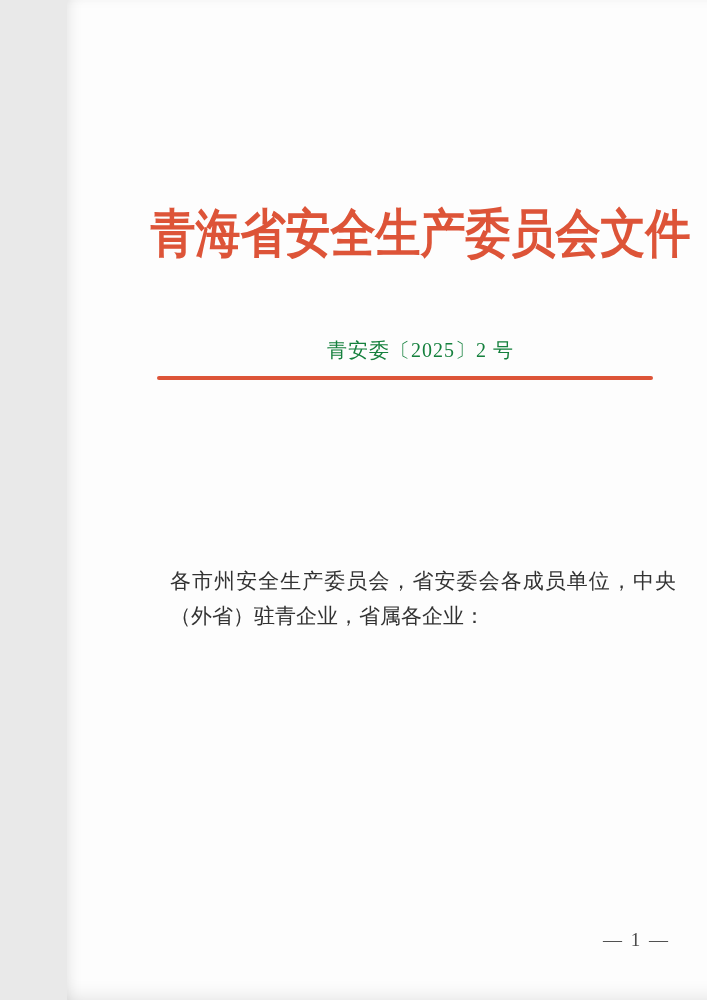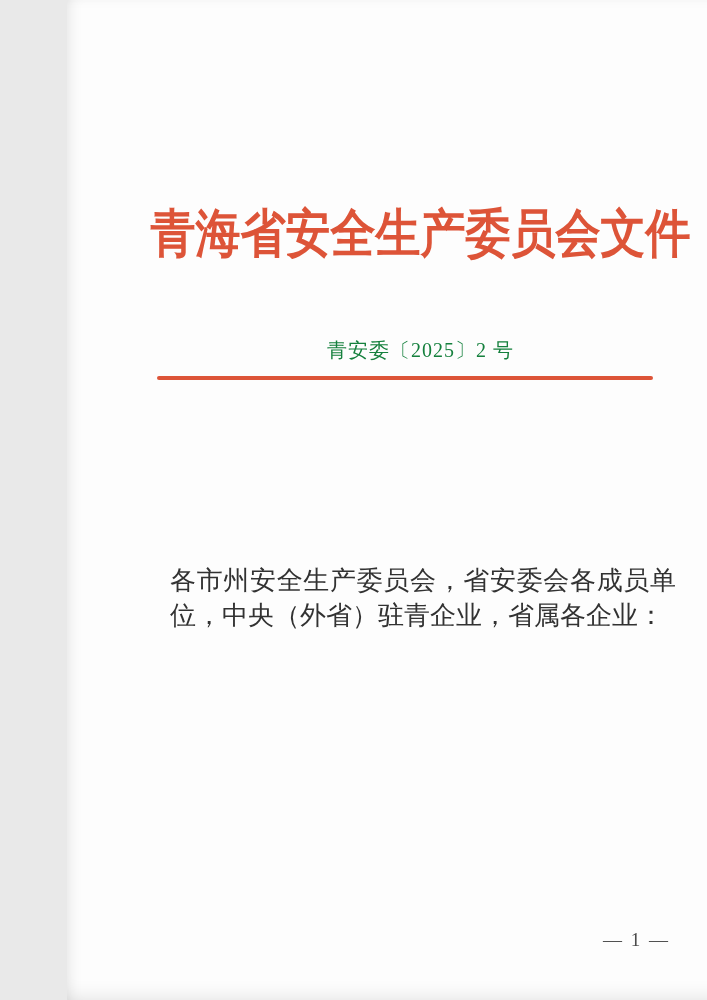--- a/index.html
+++ b/index.html
@@ -74,21 +74,21 @@
     font-size: 27px;
     line-height: 37px;
     letter-spacing: 1px;
   }
   .body-text {
     position: absolute;
     top: 564px;
     left: 103px;
     width: 506px;
     color: var(--body-color, #323232);
-    font-size: 26px;
+    font-size: 21px;
     line-height: 34.6px;
     text-align: justify;
     text-justify: inter-ideograph;
   }
   .body-text p {
     margin: 0;
   }
   .body-text p.indented {
     text-indent: 2em;
   }

